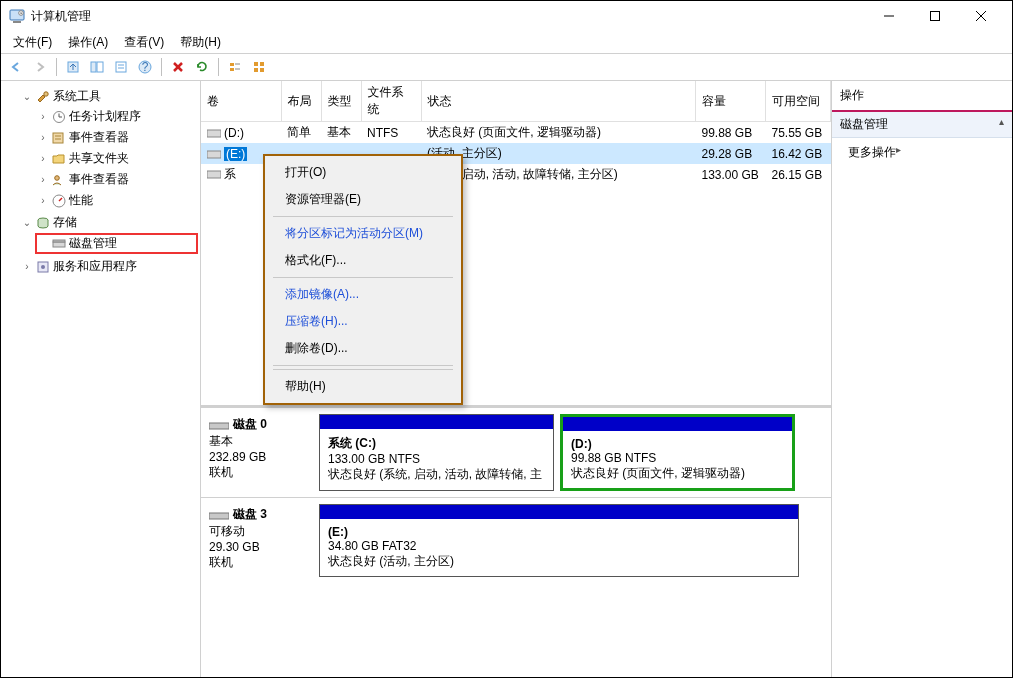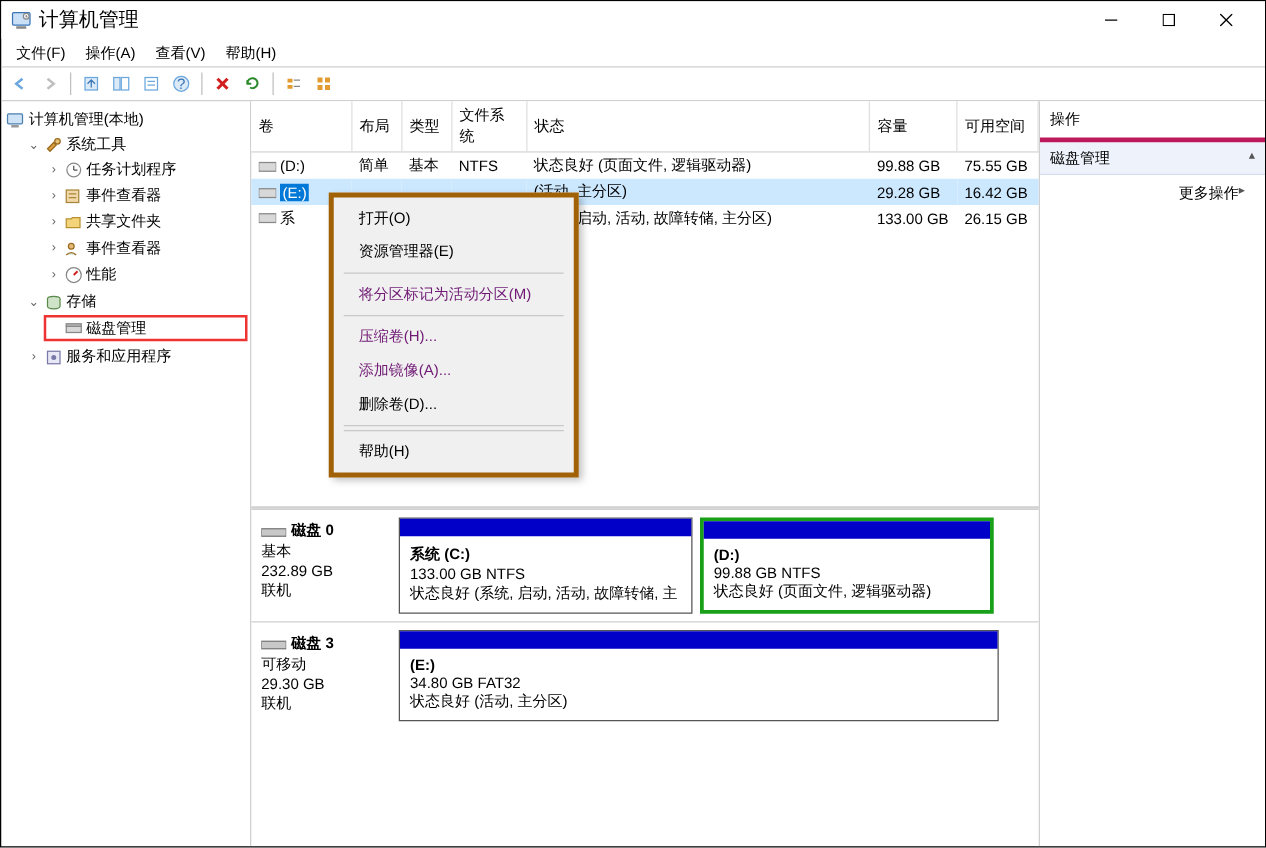--- a/index.html
+++ b/index.html
@@ -1,21 +1,21 @@
 <!DOCTYPE html>
 <html><head>
 <meta charset="utf-8">
 <style>
 * { box-sizing: border-box; margin: 0; padding: 0; font-family: "Segoe UI", "Microsoft YaHei", Tahoma, sans-serif; font-size: 12px; }
 body { background: #fff; width: 1013px; height: 678px; overflow: hidden; border: 1px solid #000; position: relative; }
 
 
 .titlebar { height: 30px; display: flex; align-items: center; padding: 0 8px; background: #fff; }
 .titlebar .app-icon { width: 16px; height: 16px; margin-right: 6px; display: flex; align-items: center; justify-content: center; }
-.titlebar .title { flex: 1; font-size: 16px; }
+.titlebar .title { flex: 1; font-size: 12px; }
 .titlebar .win-controls { display: flex; }
 .titlebar .win-controls .btn { width: 46px; height: 30px; display: flex; align-items: center; justify-content: center; cursor: default; font-family: Arial; }
 
 
 .menubar { height: 22px; display: flex; align-items: center; padding: 0 4px; }
 .menubar .mitem { padding: 2px 8px; cursor: default; }
 
 
 .toolbar { height: 28px; border-top: 1px solid #d0d0d0; border-bottom: 1px solid #d0d0d0; display: flex; align-items: center; padding: 0 4px; gap: 2px; }
 .toolbar .tbtn { width: 22px; height: 22px; display: flex; align-items: center; justify-content: center; cursor: default; border: 1px solid transparent; }
@@ -51,28 +51,28 @@
 .disk-info { width: 100px; padding: 2px 0; }
 .disk-info .di-line { display: flex; align-items: center; gap: 4px; }
 .disk-icon { width: 20px; height: 10px; display: inline-block; }
 .parts { flex: 1; display: flex; gap: 6px; }
 .part { border: 1px solid #555; position: relative; padding: 0; }
 .part .topbar { height: 14px; background: #0000c8; }
 .part .body { padding: 6px 8px; }
 .part.green-border { border: 3px solid #18a018; }
 
 
-.actions-panel .ahdr { background: #fff; border-bottom: 4px solid #be185d; padding: 6px 8px; }
+.actions-panel .ahdr { background: #fff; border-bottom: 2px solid #be185d; padding: 6px 8px; }
 .actions-panel .asec { background: #eef3fb; padding: 4px 8px; border-bottom: 1px solid #d6e0ec; }
-.actions-panel .aitem { padding: 6px 16px; display: flex; justify-content: flex-end; cursor: default; }
-
-
-.ctxmenu { position: absolute; background: #f0f0f0; border: 4px solid #a16207; box-shadow: 3px 3px 6px rgba(0,0,0,.25); padding: 3px 2px; min-width: 200px; z-index: 100; }
+.actions-panel .aitem { padding: 6px 16px; display: flex; justify-content: flex-start; cursor: default; }
+
+
+.ctxmenu { position: absolute; background: #f0f0f0; border: 2px solid #a16207; box-shadow: 3px 3px 6px rgba(0,0,0,.25); padding: 3px 2px; min-width: 200px; z-index: 100; }
 .ctxmenu .citem { padding: 5px 18px; cursor: default; white-space: nowrap; }
-.ctxmenu .citem.disabled { color: #701a75; }
+.ctxmenu .citem.disabled { color: #1d4ed8; }
 .ctxmenu .csep { height: 1px; background: #c8c8c8; margin: 3px 6px; }
 .ctxmenu .highlight { border: 2px solid #e33; padding: 3px 16px; }
 
 .chev { font-size: 10px; color: #555; }
 </style>
 </head>
 <body>
 
 <div class="titlebar">
   <span class="app-icon">
@@ -179,29 +179,20 @@
         <rect x="8" y="8" width="4" height="4" fill="#e29b2f"></rect>
       </svg>
     </div>
 </div>
 
 <div class="main">
 
   <div class="tree-panel tree">
     <ul>
       <li>
-        <div class="node">
-          <span class="ticon">
-              <svg width="16" height="16">
-                <rect x="1" y="3" width="12" height="8" rx="1" fill="#cfe3f6" stroke="#4a7fb0"></rect>
-                <rect x="4" y="12" width="6" height="2" fill="#999"></rect>
-              </svg>
-            </span>
-          <span>计算机管理(本地)</span>
-        </div>
         <ul class="children">
           <li>
             <div class="node">
               <span class="expander">⌄</span>
               <span class="ticon">
                   <svg width="16" height="16">
                     <path d="M3 11 L8 6 L10 8 L5 13 Z" fill="#d9a042" stroke="#9a6a1e"></path>
                     <circle cx="11" cy="5" r="2.2" fill="#e4c27a" stroke="#9a6a1e"></circle>
                   </svg>
                 </span>
@@ -437,20 +428,21 @@
       </div>
   </div>
 
 </div>
 
 <div class="ctxmenu" style="left:262px; top:153px;">
   <div class="citem">打开(O)</div>
   <div class="citem">资源管理器(E)</div>
   <div class="csep"></div>
   <div class="citem disabled">将分区标记为活动分区(M)</div>
+  <div class="citem">格式化(F)...</div>
   <div class="csep"></div>
+  <div class="citem disabled">添加镜像(A)...</div>
   <div class="citem disabled">压缩卷(H)...</div>
-  <div class="citem disabled">添加镜像(A)...</div>
   <div class="citem">删除卷(D)...</div>
   <div class="csep"></div>
   <div class="csep"></div>
   <div class="citem">帮助(H)</div>
 </div>
 
 </body></html>

